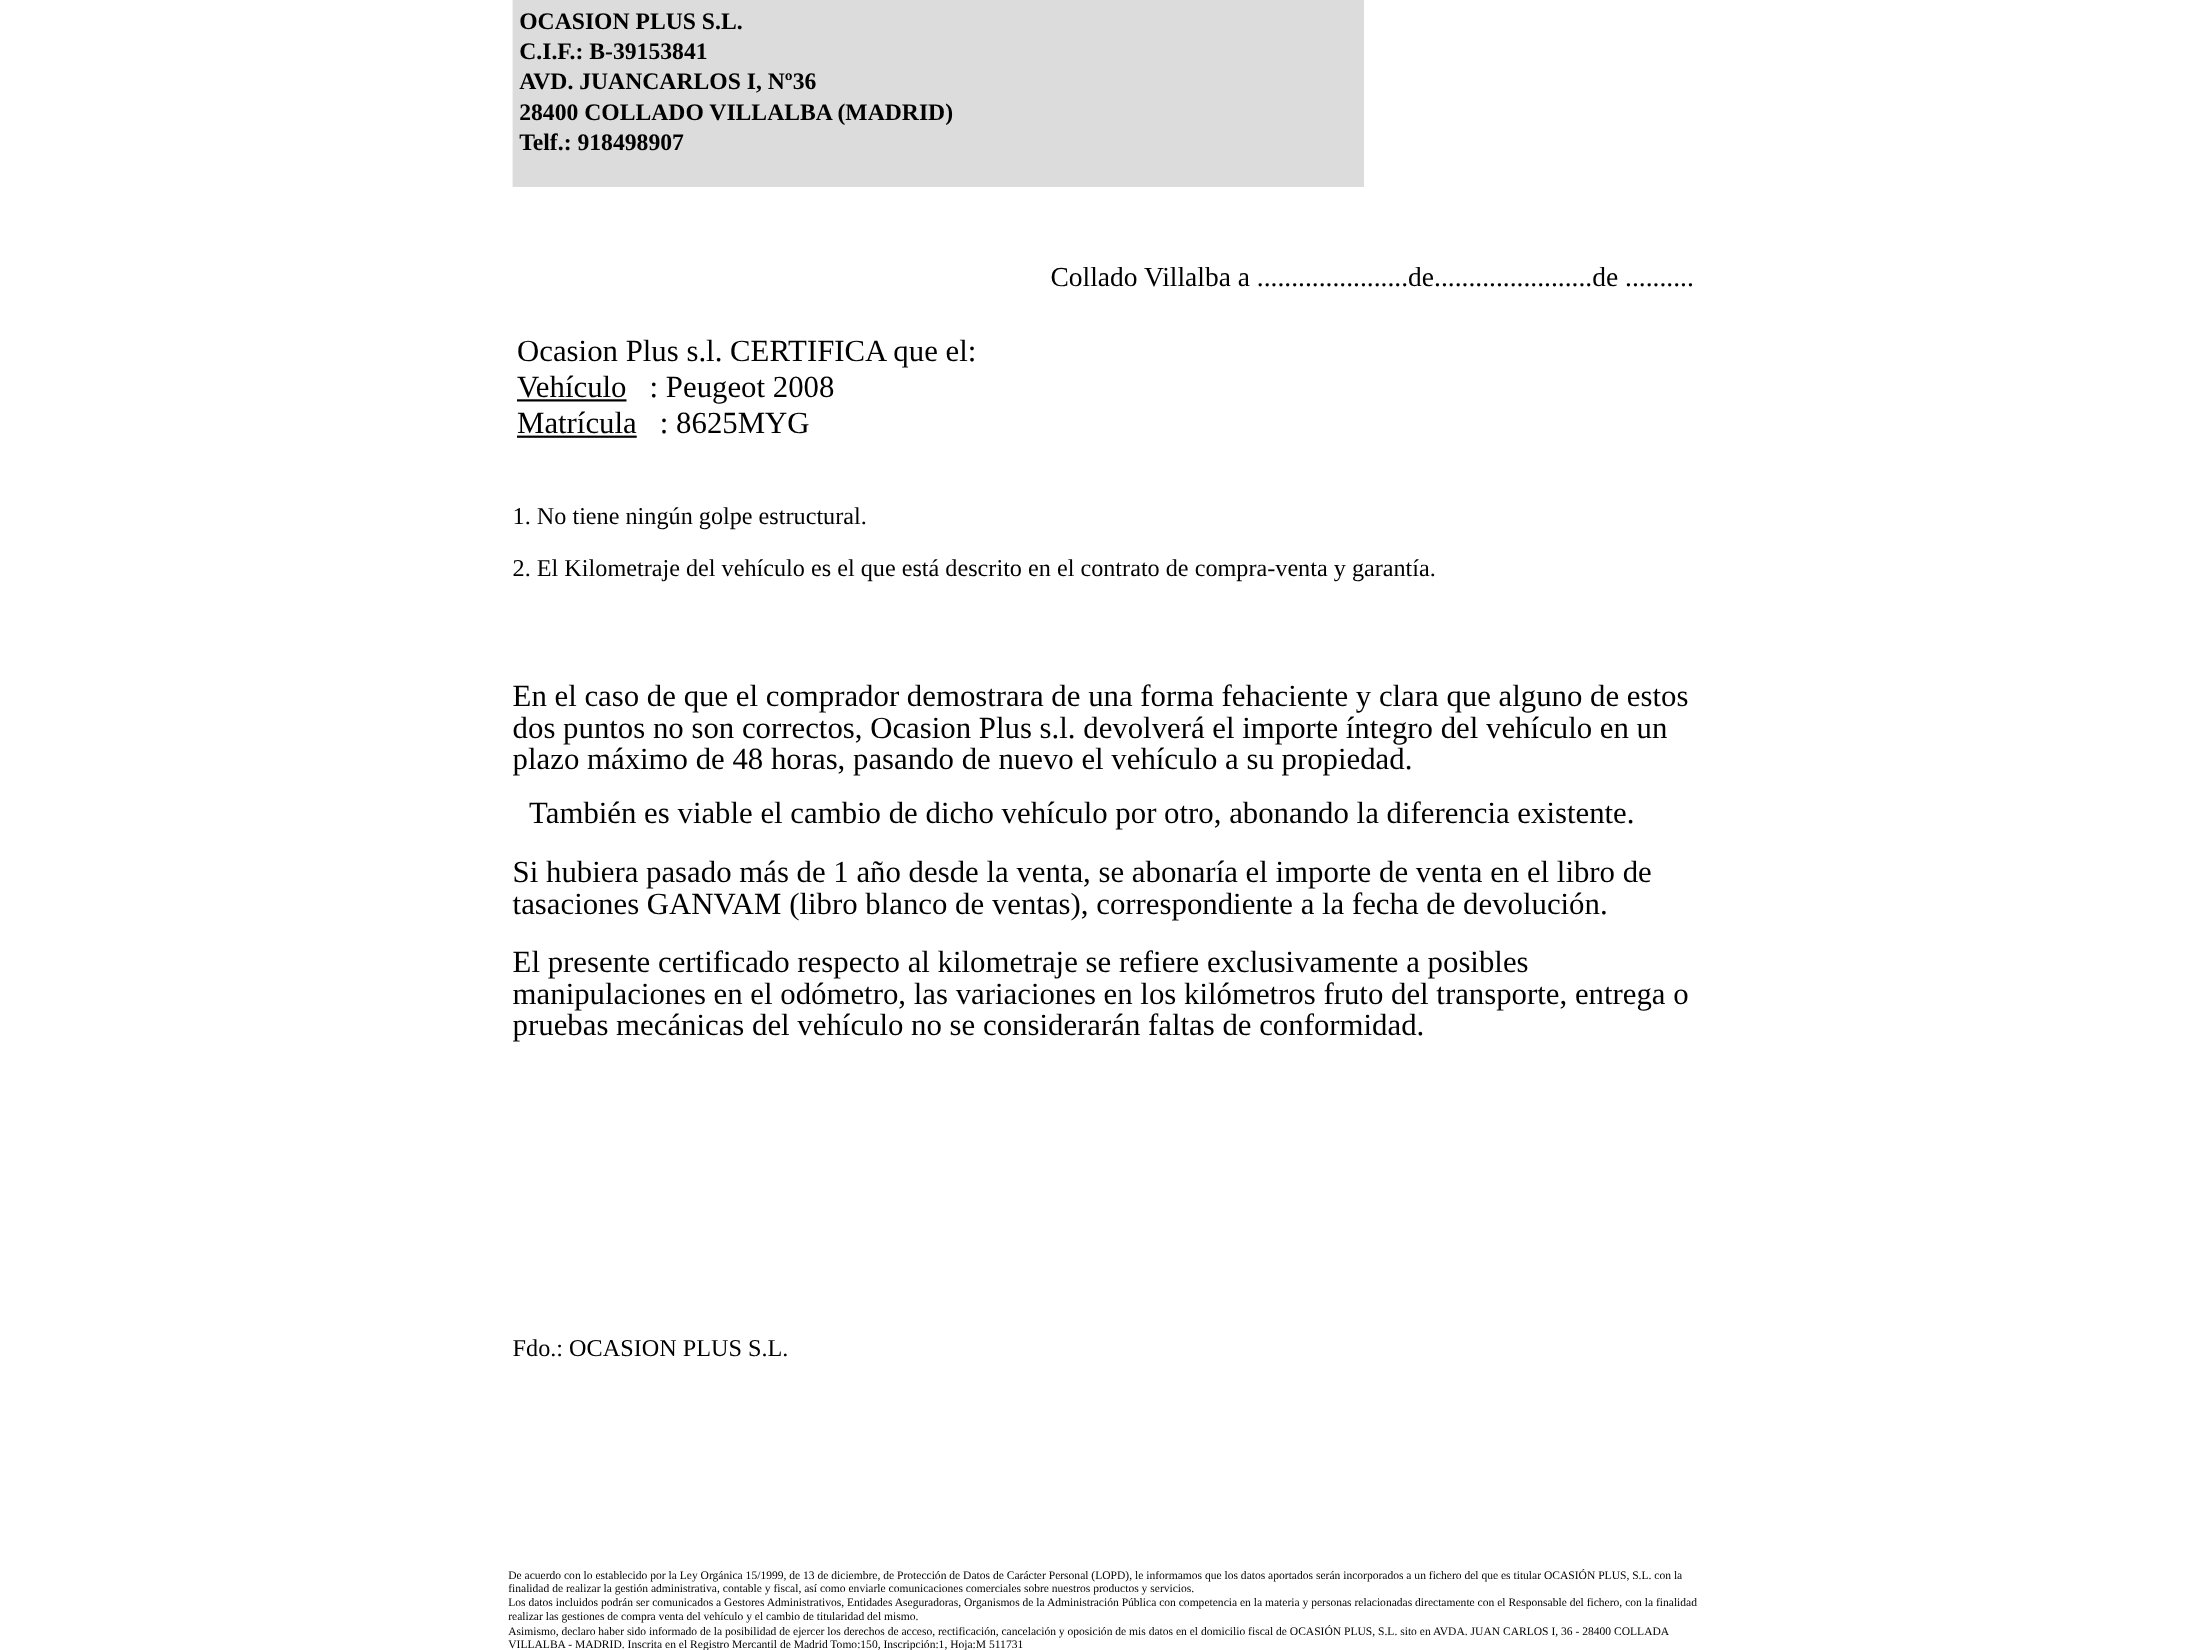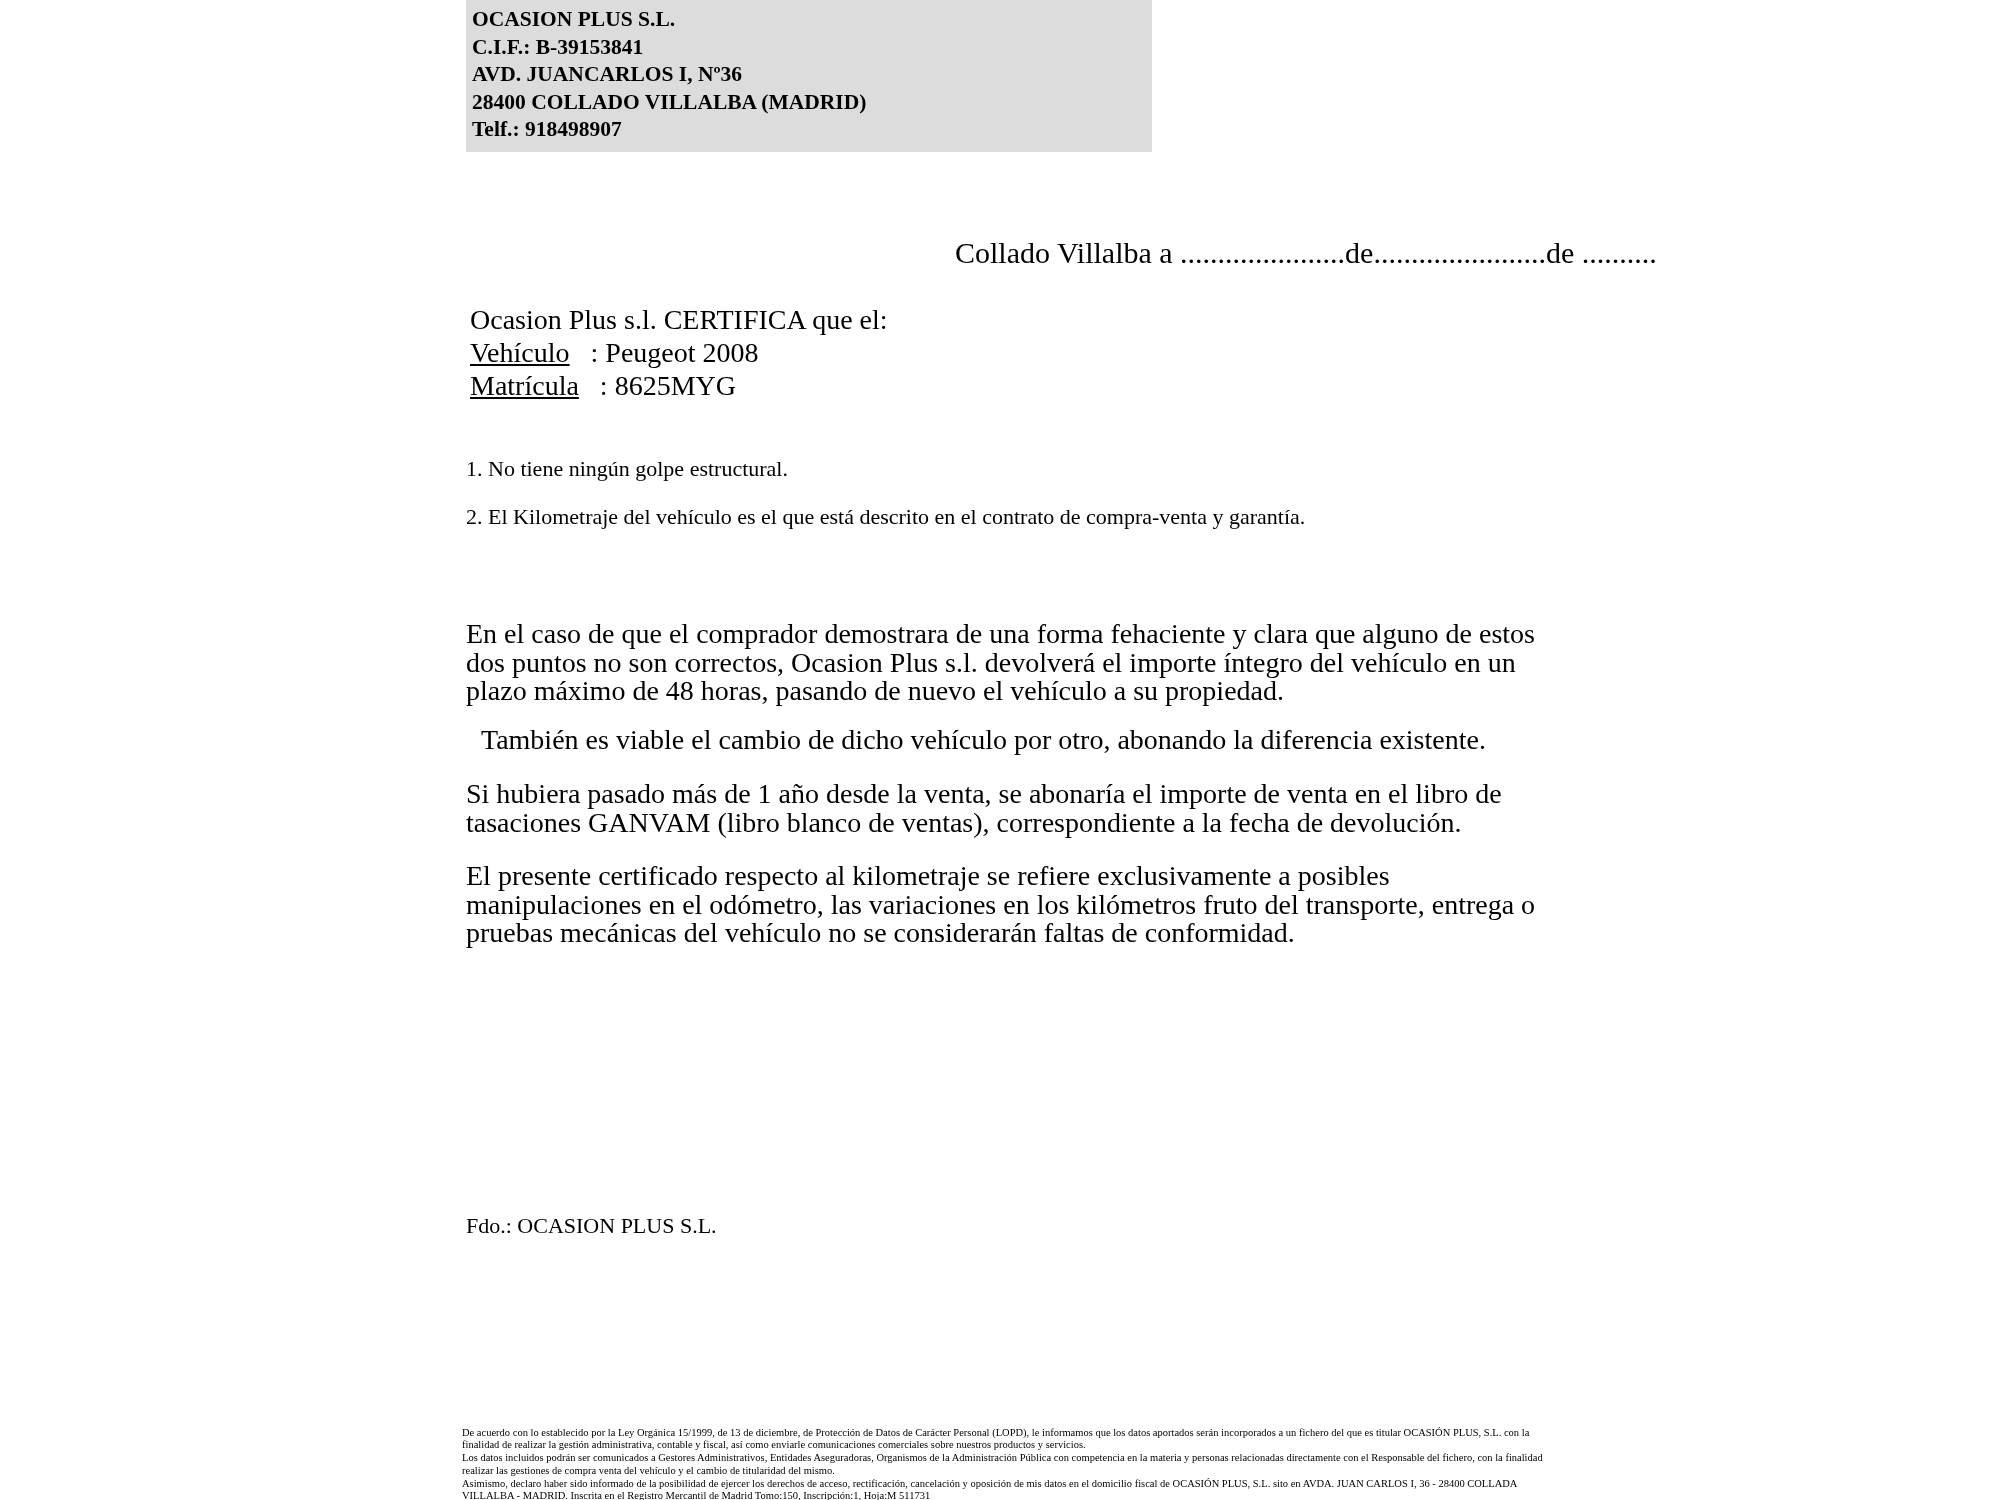--- a/index.html
+++ b/index.html
@@ -22,39 +22,39 @@
     width: 2000px;
     height: 1500px;
     background: #ffffff;
   }
 
   
   .letterhead {
     position: absolute;
     left: 466px;
     top: 0px;
-    width: 686px;
-    padding: 6px 0 8px 0;
+    width: 774px;
+    padding: 6px 0 26px 0;
     background: #dcdcdc;
   }
   .letterhead-line {
     font-family: "Liberation Serif", serif;
     font-weight: bold;
     font-size: 21.5px;
     line-height: 27.5px;
     padding-left: 6px;
     white-space: pre;
   }
 
   
   .date-line {
     position: absolute;
     left: 955px;
     top: 240px;
-    font-size: 30px;
+    font-size: 25px;
     line-height: 26px;
     white-space: pre;
   }
 
   
   .certifies {
     position: absolute;
     left: 470px;
     top: 303px;
     font-size: 28px;

